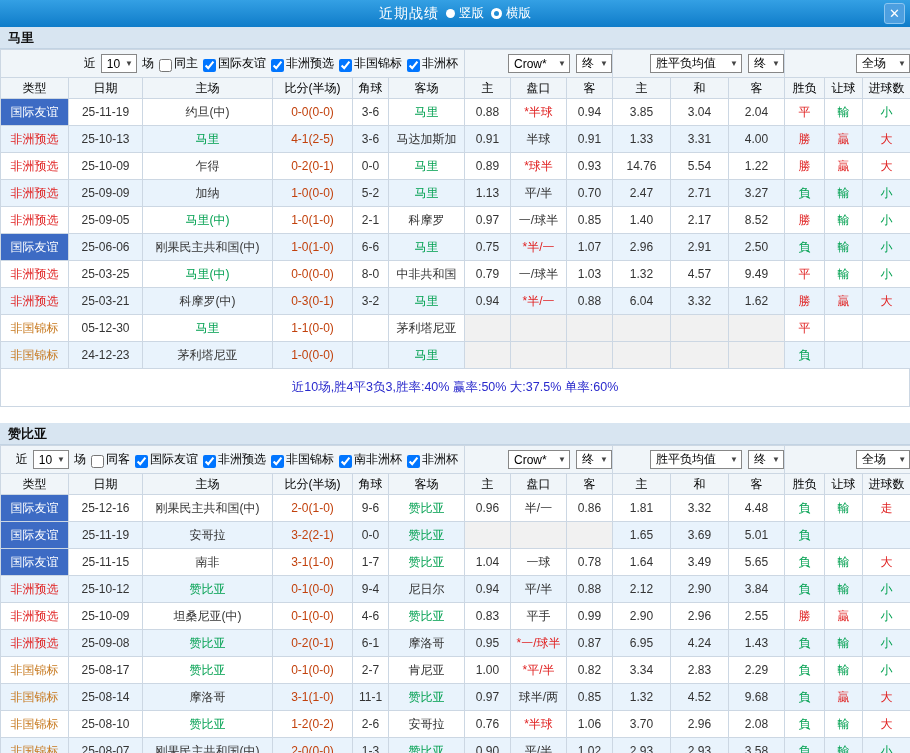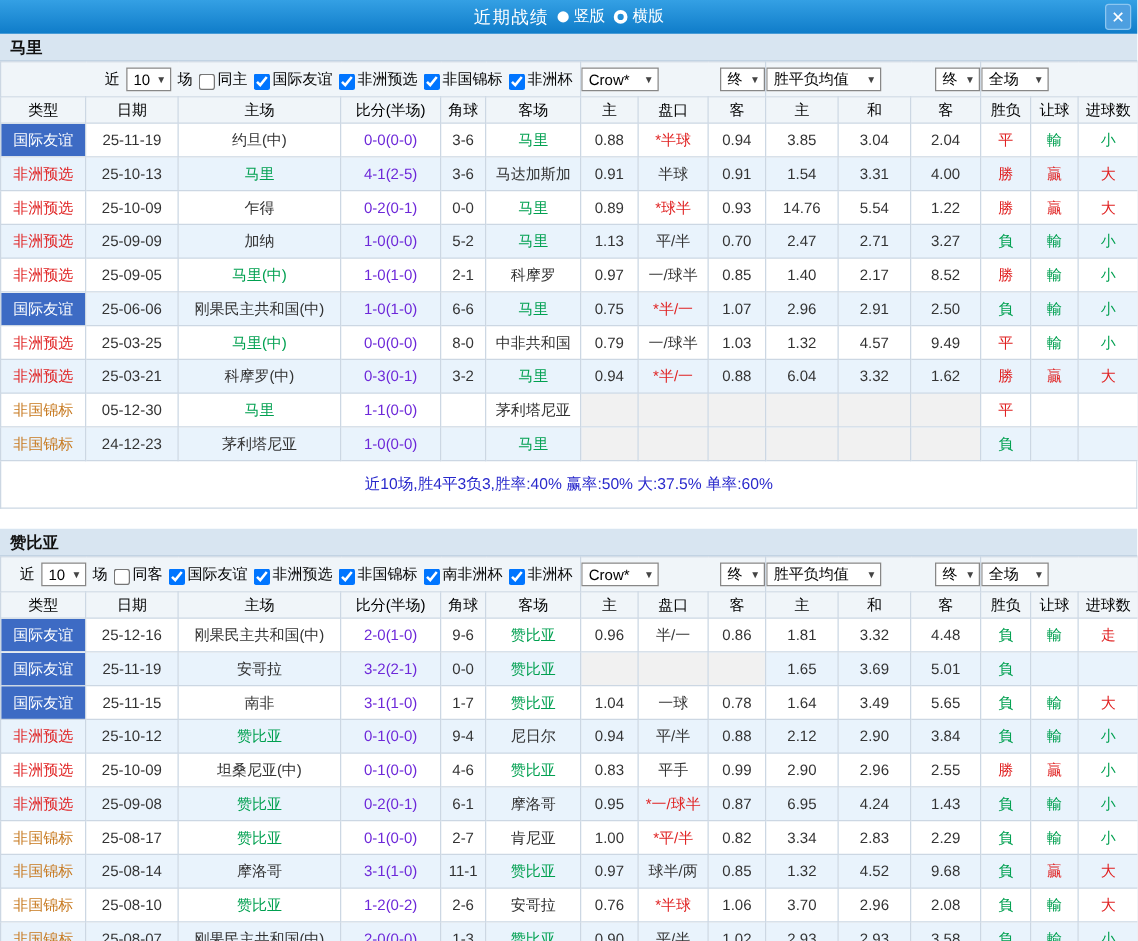--- a/index.html
+++ b/index.html
@@ -25,31 +25,31 @@
   thead th{background:#f0f5f9;font-weight:normal;color:#000}
   tr.controls th{height:28px}
   tr.labels th{height:21px;font-size:12px}
   tbody td{height:27px;font-size:12px;color:#333}
   tbody tr:nth-child(even){background:#e9f3fc}
 
   .type-cell{font-size:12px}
   .type-friendly{background:#3d6bc4;color:#fff}
   .type-qual{color:#e02222}
   .type-chan{color:#c7791f}
-  .score{color:#6d28d9}
+  .score{color:#c2410c}
   .team-focus{color:#00a050}
   .res-red{color:#e02222}
   .res-green{color:#00a050}
   .empty-odds{background:#f1f1f1}
 
   
   .filter-bar{display:flex;align-items:center;justify-content:flex-end;gap:5px;padding:0 6px;height:100%}
   .cb{display:inline-flex;align-items:flex-end;gap:2px;cursor:pointer;color:#000}
   .cb input{width:13px;height:13px;margin:0;cursor:pointer}
-  .sel-group{display:flex;align-items:center;justify-content:space-between;gap:6px}
+  .sel-group{display:flex;align-items:center;justify-content:flex-end;gap:6px}
   .sel{display:inline-flex;align-items:center;justify-content:space-between;gap:5px;background:#fff;border:1px solid #878787;height:19px;padding:0 3px 0 5px;color:#000;cursor:pointer}
   .sel .arr{font-size:8px;color:#444}
   .sel-sm{min-width:36px}
   .sel-md{min-width:62px}
   .sel-lg{min-width:92px}
   .sel-xl{min-width:54px}
 
   
   .summary{height:38px;display:flex;align-items:center;justify-content:center;border:1px solid #ccd7e3;border-top:none;color:#2929cc;font-size:12.5px}
 </style>
@@ -197,21 +197,21 @@
         <tr>
           <td class="type-cell type-qual">非洲预选</td>
           <td>25-10-13</td>
           <td class="team-focus">马里</td>
           <td class="score">4-1(2-5)</td>
           <td>3-6</td>
           <td>马达加斯加</td>
           <td>0.91</td>
           <td>半球</td>
           <td>0.91</td>
-          <td>1.54</td>
+          <td>1.33</td>
           <td>3.31</td>
           <td>4.00</td>
           <td class="res-red">勝</td>
           <td class="res-red">贏</td>
           <td class="res-red">大</td>
         </tr>
         <tr>
           <td class="type-cell type-qual">非洲预选</td>
           <td>25-10-09</td>
           <td>乍得</td>

